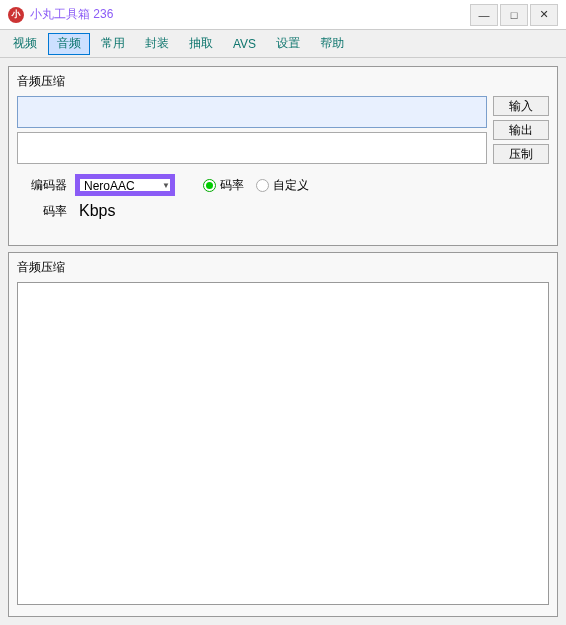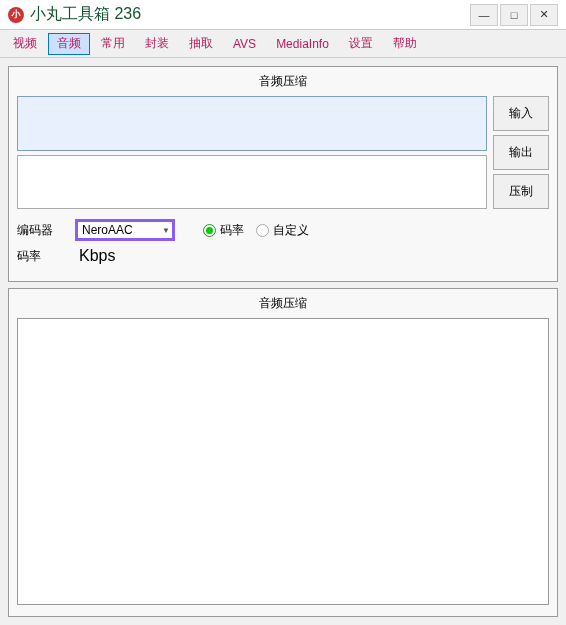--- a/index.html
+++ b/index.html
@@ -34,22 +34,22 @@
       background: #cc3333;
       border-radius: 50%;
       display: flex;
       align-items: center;
       justify-content: center;
       color: white;
       font-size: 9px;
       font-weight: bold;
     }
     .titlebar-title {
-      font-size: 16px;
-      color: #14532d;
+      font-size: 12px;
+      color: #8b5cf6;
     }
     .titlebar-controls {
       display: flex;
       gap: 2px;
     }
     .titlebar-btn {
       width: 28px;
       height: 22px;
       background: #f0f0f0;
       border: 1px solid #ccc;
@@ -68,21 +68,21 @@
       align-items: center;
       height: 28px;
       padding: 0 4px;
       border-bottom: 1px solid #ccc;
       gap: 2px;
     }
     .menu-item {
       padding: 3px 8px;
       cursor: pointer;
       font-size: 12px;
-      color: #be185d;
+      color: #0f766e;
       border: 1px solid transparent;
       height: 22px;
       display: flex;
       align-items: center;
     }
     .menu-item.active {
       border: 1px solid #0078d4;
       background: #cce0ff;
       font-family: Liberation Mono, monospace;
     }
@@ -101,21 +101,20 @@
     .section-panel {
       border: 1px solid #999;
       background: #f8f8f8;
       padding: 6px 8px 10px 8px;
       position: relative;
     }
     .section-title {
       font-size: 12px;
       color: #000;
       margin-bottom: 6px;
-      text-align: center;
     }
 
     
     .audio-compress-section {
       min-height: 180px;
     }
     .text-input {
       flex: 1;
       height: 22px;
       border: 1px solid #7b9fcc;
@@ -128,21 +127,21 @@
       flex: 1;
       height: 22px;
       border: 1px solid #aaa;
       background: white;
       outline: none;
       padding: 0 4px;
       font-size: 12px;
     }
     .side-btn {
       width: 56px;
-      height: 35px;
+      height: 20px;
       background: #f0f0f0;
       border: 1px solid #aaa;
       cursor: pointer;
       font-size: 12px;
       color: #000;
       display: flex;
       align-items: center;
       justify-content: center;
     }
     .side-btn.primary {
@@ -157,27 +156,27 @@
     }
 
     .form-row {
       display: flex;
       align-items: center;
       gap: 8px;
       margin-bottom: 6px;
     }
     .form-label {
       width: 50px;
-      text-align: left;
+      text-align: right;
       font-size: 12px;
       color: #000;
     }
     .form-select {
       height: 22px;
-      border: 3px solid #8b5cf6;
+      border: 5px solid #8b5cf6;
       background: white;
       font-size: 12px;
       padding: 0 4px;
       cursor: pointer;
       appearance: none;
       -webkit-appearance: none;
       padding-right: 18px;
       position: relative;
       min-width: 100px;
     }
@@ -274,21 +273,20 @@
   </div>
 </div>
 
 <div class="menubar">
   <div class="menu-item">视频</div>
   <div class="menu-item active">音频</div>
   <div class="menu-item">常用</div>
   <div class="menu-item">封装</div>
   <div class="menu-item">抽取</div>
   <div class="menu-item">AVS</div>
-  <div class="menu-item">MediaInfo</div>
   <div class="menu-item">设置</div>
   <div class="menu-item">帮助</div>
 </div>
 
 <div class="main-content">
 
   <div class="section-panel audio-compress-section">
     <div class="section-title">音频压缩</div>
 
     <div class="inputs-and-buttons">

